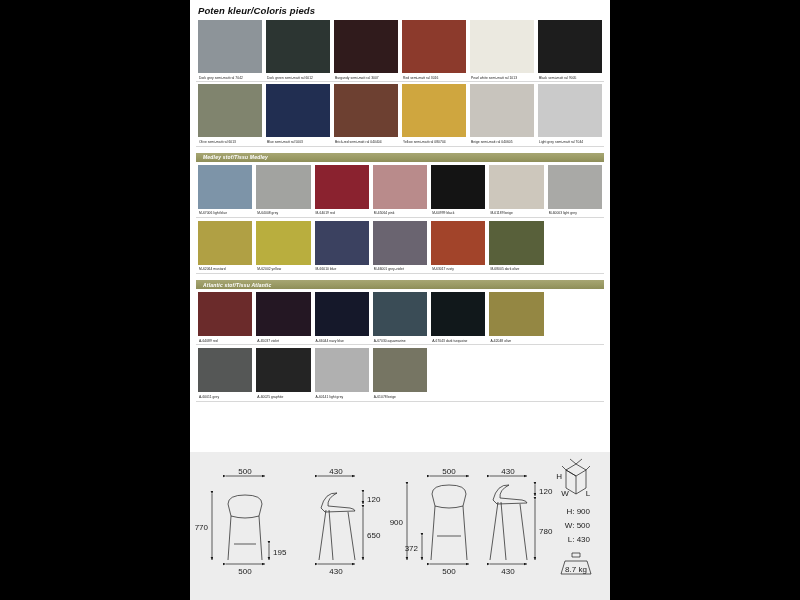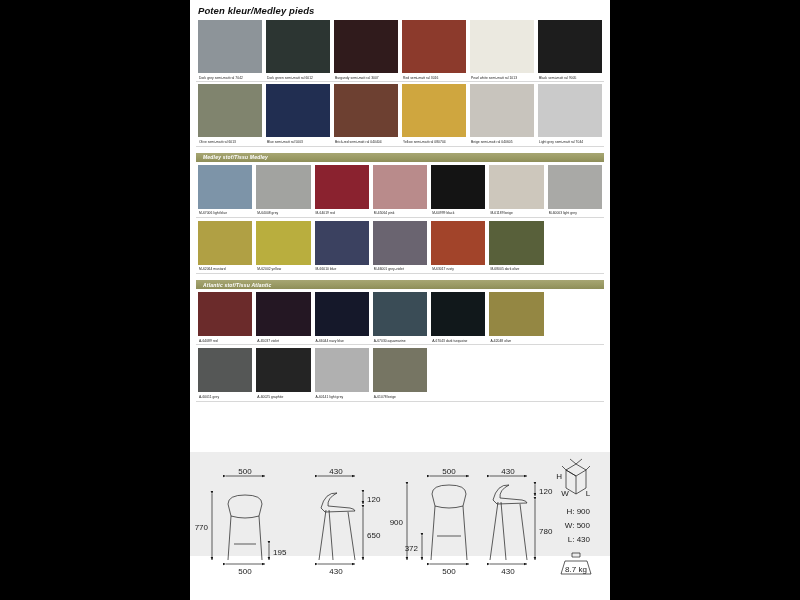--- a/index.html
+++ b/index.html
@@ -37,31 +37,31 @@
     margin:6px 6px 0 6px;height:9px;
     background:linear-gradient(180deg,#a7a673 0%,#9a9a64 55%,#8e8e59 100%);
     display:flex;align-items:center;
   }
   .sechead span{
     font-size:5px;font-weight:bold;font-style:italic;color:#ffffff;
     padding-left:7px;letter-spacing:.2px;
   }
   
   .tech{
-    position:absolute;left:0;top:452px;width:420px;height:104px;
+    position:absolute;left:0;top:452px;width:420px;height:148px;
     background:#ededed;
   }
   .tech svg{display:block;}
 </style>
 </head>
 <body>
 
 <div class="page">
 
-  <div class="title">Poten kleur/Medley pieds</div>
+  <div class="title">Poten kleur/Coloris pieds</div>
 
   <div class="grid legs legsrow1">
     <div class="cell">
         <span class="chip" style="background:#8d9499"></span>
         <div class="cap">Dark grey semi-matt ral 7042</div>
       </div>
     <div class="cell">
         <span class="chip" style="background:#2c3532"></span>
         <div class="cap">Dark green semi-matt ral 6012</div>
       </div>

